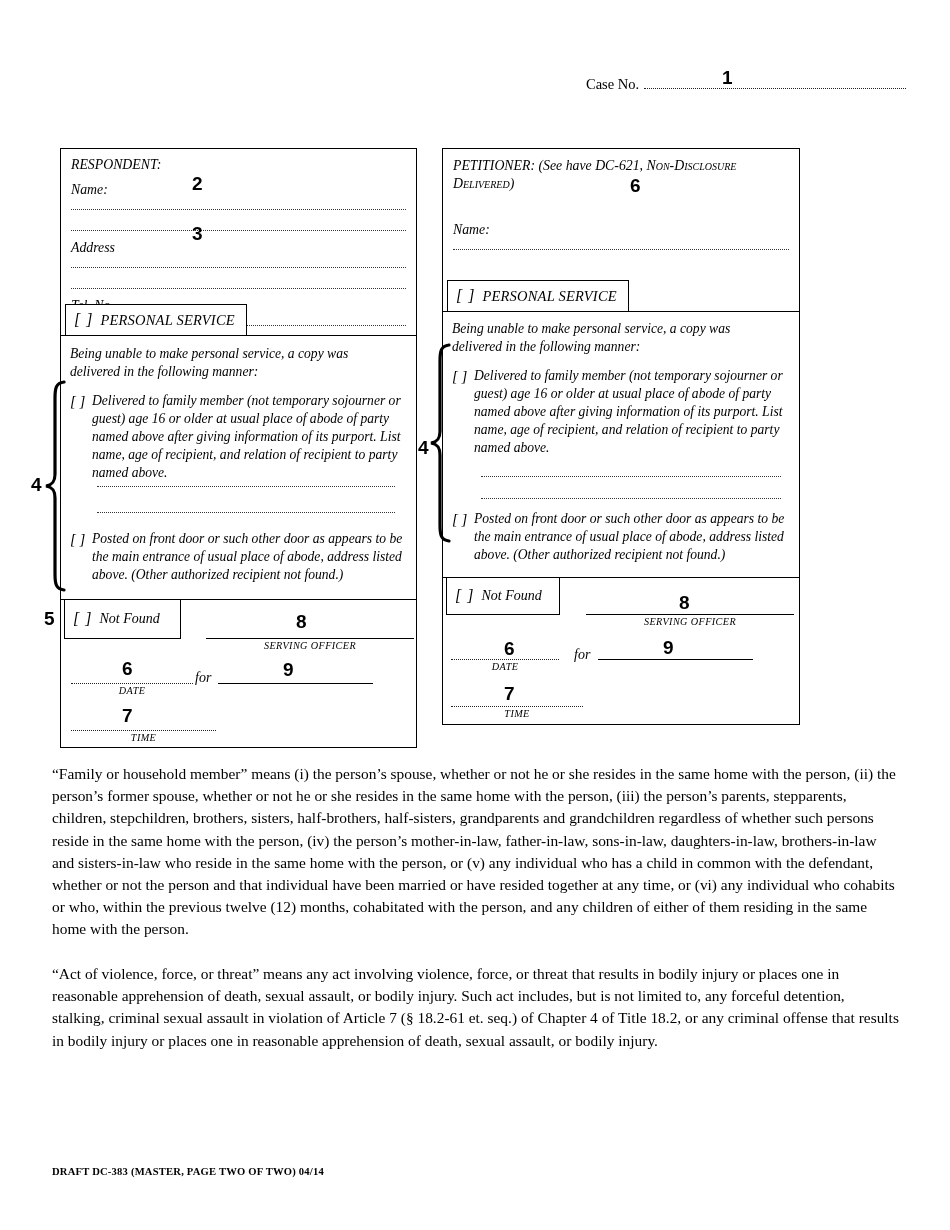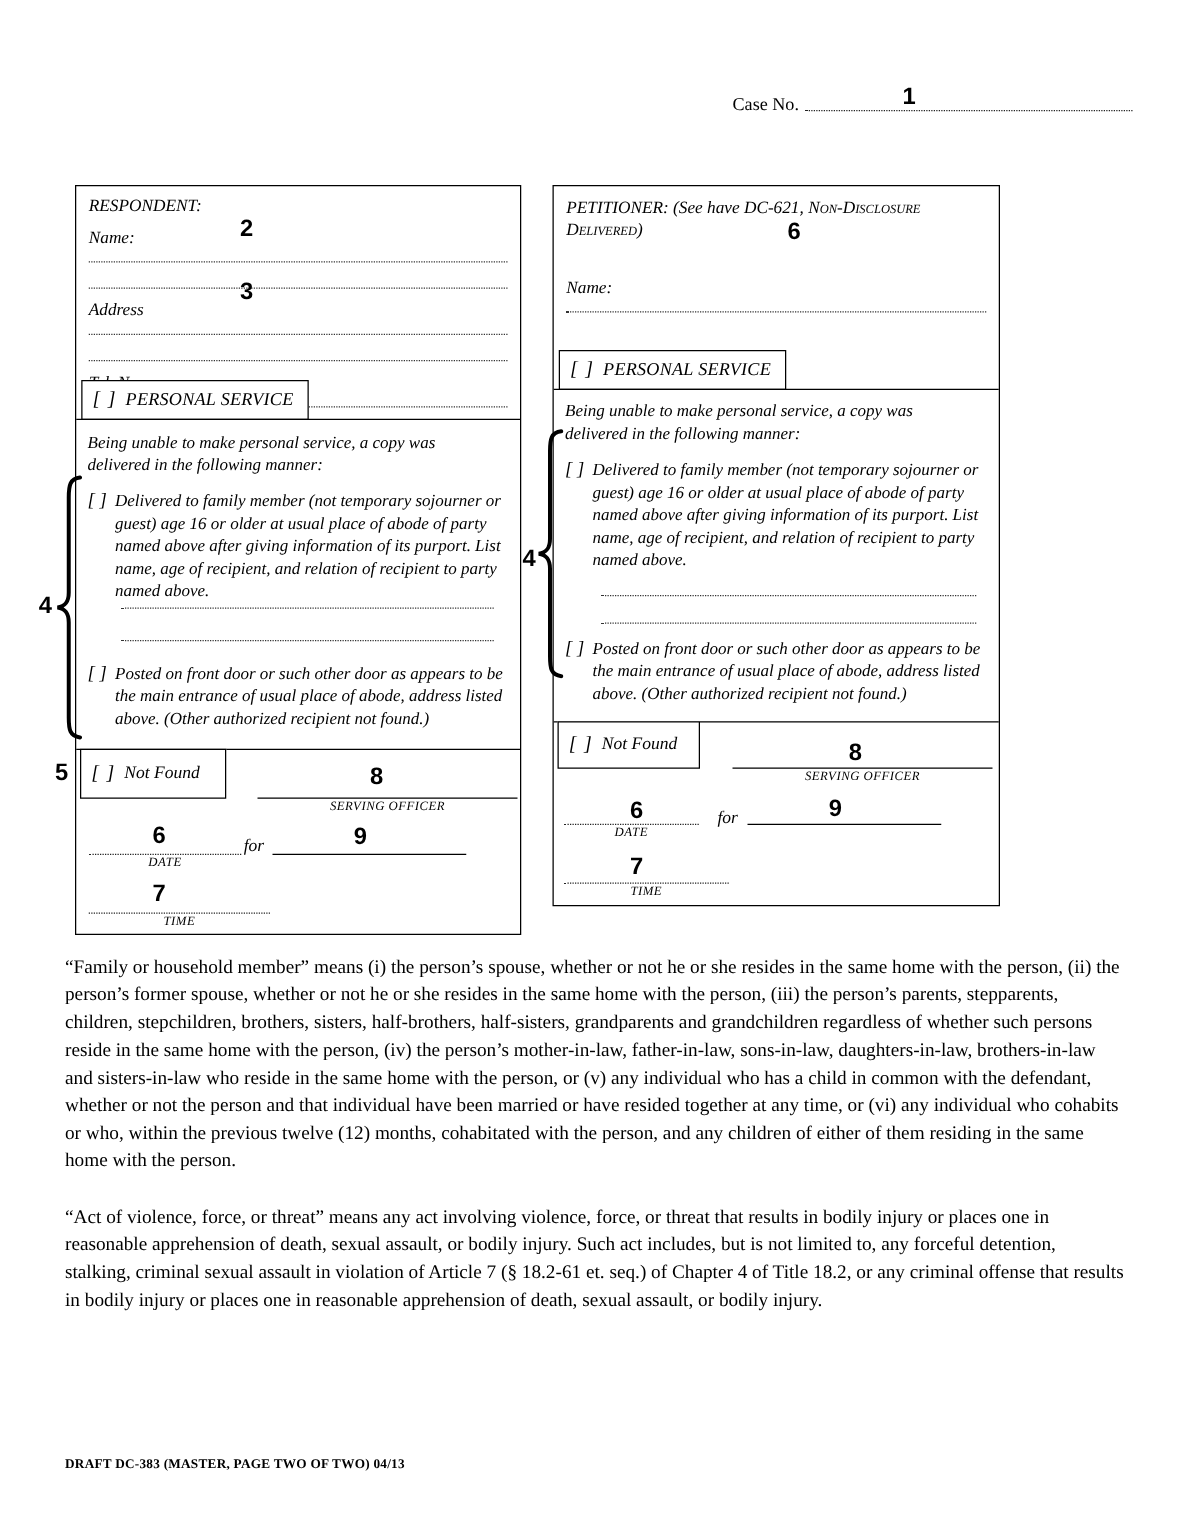--- a/index.html
+++ b/index.html
@@ -329,15 +329,15 @@
   <div class="fnum big" style="left:504px; top:684px;">7</div>
 
   <svg class="brace" style="left:429px; top:343px;" width="22" height="200" viewBox="0 0 22 200">
     <path d="M20 2 C12 3 11 8 11 18 L11 88 C11 96 8 99 2 100 C8 101 11 104 11 112 L11 182 C11 192 12 197 20 198" fill="none" stroke="#000" stroke-width="3.2" stroke-linecap="round"></path>
   </svg>
 
   <div class="para" style="left:52px; top:763px; width:848px;">“Family or household member” means (i) the person’s spouse, whether or not he or she resides in the same home with the person, (ii) the person’s former spouse, whether or not he or she resides in the same home with the person, (iii) the person’s parents, stepparents, children, stepchildren, brothers, sisters, half-brothers, half-sisters, grandparents and grandchildren regardless of whether such persons reside in the same home with the person, (iv) the person’s mother-in-law, father-in-law, sons-in-law, daughters-in-law, brothers-in-law and sisters-in-law who reside in the same home with the person, or (v) any individual who has a child in common with the defendant, whether or not the person and that individual have been married or have resided together at any time, or (vi) any individual who cohabits or who, within the previous twelve (12) months, cohabitated with the person, and any children of either of them residing in the same home with the person.</div>
 
   <div class="para" style="left:52px; top:963px; width:848px;">“Act of violence, force, or threat” means any act involving violence, force, or threat that results in bodily injury or places one in reasonable apprehension of death, sexual assault, or bodily injury.  Such act includes, but is not limited to, any forceful detention, stalking, criminal sexual assault in violation of Article 7 (§ 18.2-61 et. seq.) of Chapter 4 of Title 18.2, or any criminal offense that results in bodily injury or places one in reasonable apprehension of death, sexual assault, or bodily injury.</div>
 
-  <div class="footer">DRAFT DC-383 (MASTER, PAGE TWO OF TWO) 04/13</div>
+  <div class="footer">DRAFT DC-383 (MASTER, PAGE TWO OF TWO) 04/14</div>
 
 </div>
 
 </body></html>

